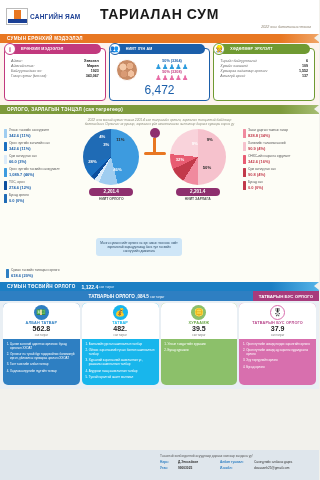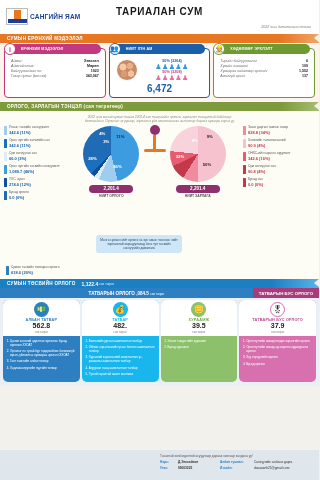--- a/index.html
+++ b/index.html
@@ -12,21 +12,21 @@
     font-size:4px;
     color:#333;
   }
   
   .header { height:34px; background:#fff; position:relative; }
   .logo-wrap { position:absolute; left:6px; top:8px; display:flex; align-items:center; gap:2px; }
   .logo-mark { width:22px; height:17px; background:#fff; border:1px solid #bbb; position:relative; overflow:hidden; }
   .logo-mark .soyombo { position:absolute; left:7px; top:1px; width:7px; height:12px; background:#e87722; }
   .logo-mark .bar { position:absolute; left:1px; bottom:1px; width:20px; height:4px; background:#1b3f94; }
   .logo-text { font-size:6.5px; font-weight:bold; color:#1b3f94; letter-spacing:.2px; }
-  .main-title { position:absolute; left:0; right:0; top:6px; text-align:center; font-size:10px; font-weight:bold; letter-spacing:.6px; color:#1a1a1a; }
+  .main-title { position:absolute; left:0; right:0; top:6px; text-align:center; font-size:14px; font-weight:bold; letter-spacing:.6px; color:#1a1a1a; }
   .sub-note { position:absolute; right:8px; top:25px; font-size:3.6px; font-style:italic; color:#8a7f6d; }
 
   
   .banner { height:9px; background:linear-gradient(90deg,#e87722 0%,#e87722 88%,#f0a567 100%); display:flex; align-items:center; padding-left:7px; position:relative; }
   .banner.green { background:linear-gradient(90deg,#7d9a3c 0%,#7d9a3c 88%,#a6bd72 100%); }
   .banner.blue  { background:linear-gradient(90deg,#1b7fc4 0%,#1b7fc4 85%,#56b4e8 100%); }
   .banner span.btxt { font-size:4.6px; font-weight:bold; color:#fff; letter-spacing:.3px; }
   .banner .bval { font-size:5px; font-weight:bold; color:#fff; margin-left:6px; }
   .banner .bunit { font-size:3.2px; color:#dff0ff; margin-left:1px; }
   .banner:after { content:""; position:absolute; right:0; top:0; border-top:4.5px solid transparent; border-bottom:4.5px solid transparent; border-right:5px solid #f2f1ec; }
@@ -57,21 +57,21 @@
       radial-gradient(circle at 65% 30%, #e8b08a 16%, transparent 17%),
       radial-gradient(circle at 35% 70%, #d99a74 17%, transparent 18%),
       radial-gradient(circle at 70% 68%, #f2c2a0 16%, transparent 17%),
       #c98c66; border:.6px solid #fff; }
   .pop-bars { flex:1; }
   .pop-line { font-size:3.8px; font-weight:bold; color:#1b5faa; text-align:center; }
   .pop-line.f { color:#c2397e; }
   .figs { text-align:center; letter-spacing:.4px; font-size:7px; line-height:7px; }
   .figs.m { color:#2d9bdd; }
   .figs.f { color:#e86ca6; }
-  .pop-total { text-align:center; font-size:10px; font-weight:bold; color:#1b5faa; margin-top:1px; }
+  .pop-total { text-align:center; font-size:12px; font-weight:normal; color:#1b5faa; margin-top:1px; }
 
   
   .balance { background:#fdfdf6; padding:3px 4px 4px; position:relative; height:168px; }
   .bal-note { font-size:3.3px; font-style:italic; color:#8a8a7a; line-height:4.4px; width:150px; margin:1px auto 0; text-align:center; }
   .bal-body { display:flex; align-items:flex-start; margin-top:2px; }
   .legend-col { width:64px; }
   .legend-col.right { width:72px; margin-left:2px; }
   .leg { display:flex; gap:2px; margin-bottom:3.5px; }
   .leg-sw { width:3px; height:9px; border-radius:.5px; flex:none; margin-top:.5px; }
   .leg-txt { font-size:3.2px; color:#555; line-height:3.8px; }

